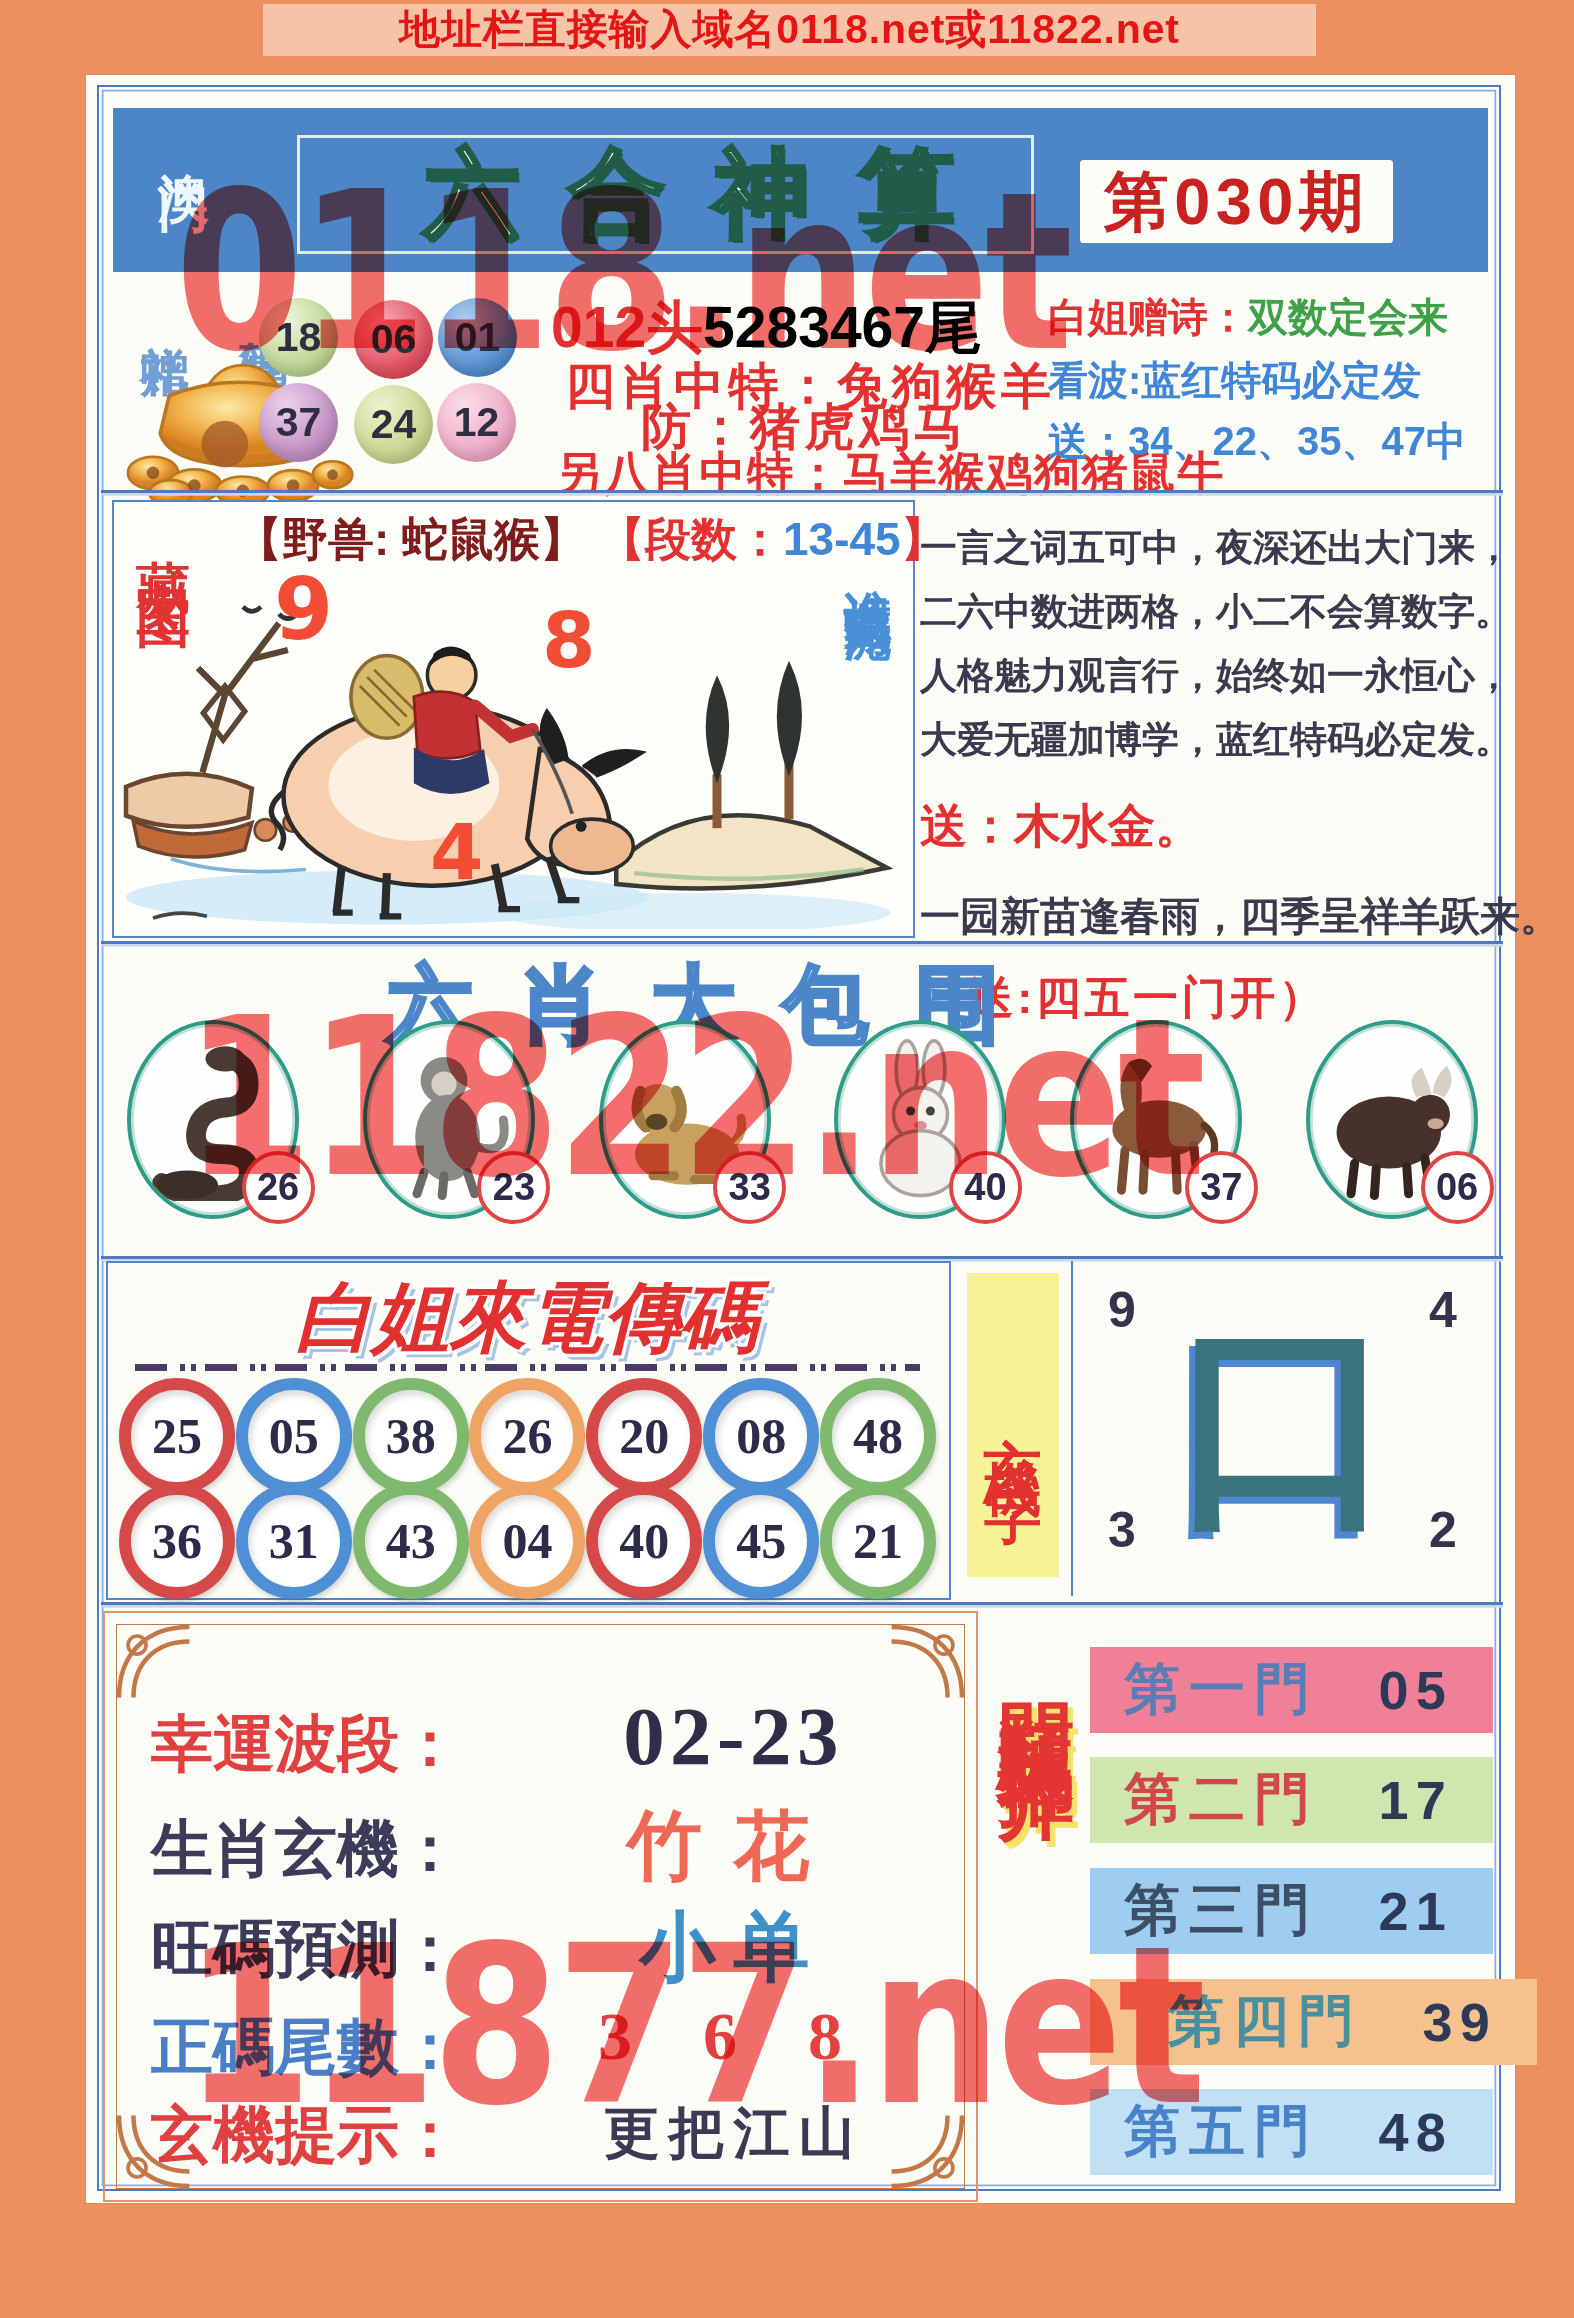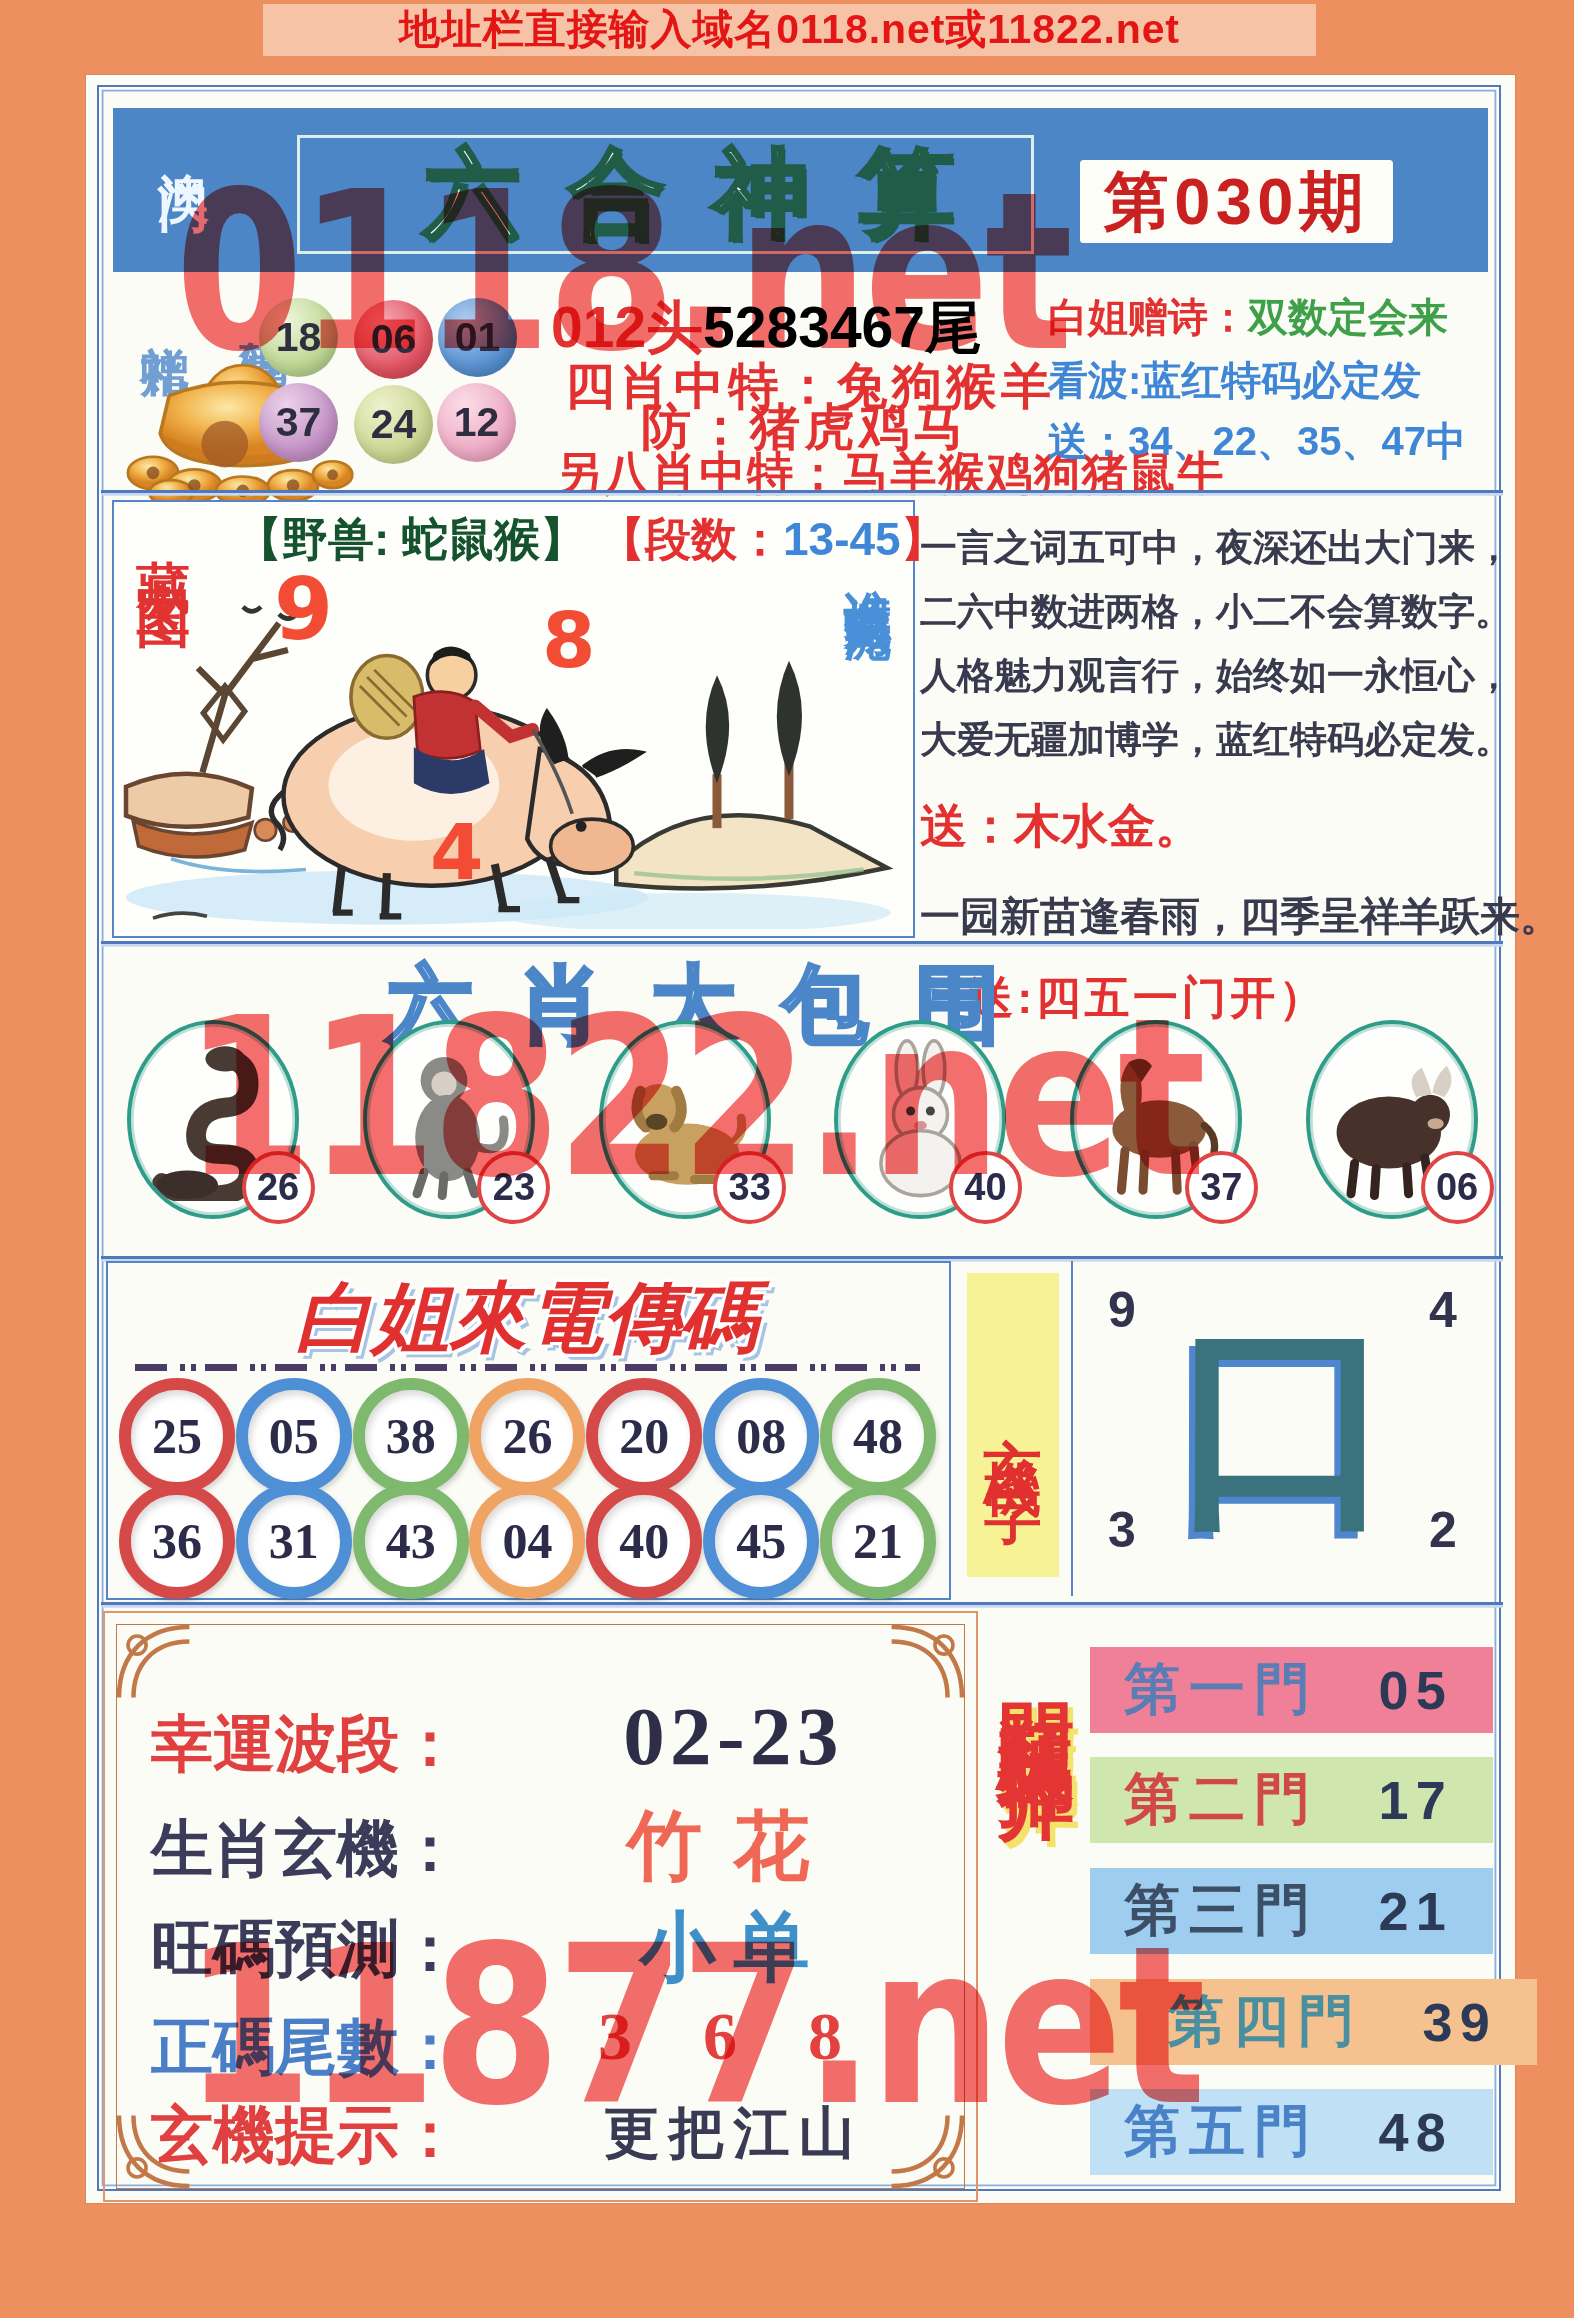--- a/index.html
+++ b/index.html
@@ -222,21 +222,21 @@
   <div class="abs rcol" style="left:1048px;top:290px;">
     <span class="t-red">白姐赠诗：</span><span class="t-green">双数定会来</span>
   </div>
   <div class="abs rcol t-blue" style="left:1048px;top:353px;">看波:蓝红特码必定发</div>
   <div class="abs rcol t-blue" style="left:1048px;top:414px;">送：34、22、35、47中</div>
 
   <div class="abs hline" style="left:101px;top:490px;width:1402px;"></div>
 
   <div class="abs tbox"></div>
   <div class="abs tlabel">藏宝图</div>
-  <div class="abs thead t-navy" style="left:236px;top:509px;color:#14532d;">【野兽:  蛇鼠猴】</div>
+  <div class="abs thead t-navy" style="left:236px;top:509px;color:#7f1d1d;">【野兽:  蛇鼠猴】</div>
   <div class="abs thead" style="left:599px;top:509px;">
     <span class="t-red">【段数：</span><span class="t-blue">13-45</span><span class="t-red">】</span>
   </div>
 
   <svg class="abs" style="left:117px;top:560px;" width="788" height="369" viewBox="0 0 876 410">
     <ellipse cx="300" cy="375" rx="290" ry="30" fill="#cfe9f7" opacity=".85"></ellipse>
     <ellipse cx="640" cy="392" rx="220" ry="22" fill="#cfe9f7" opacity=".7"></ellipse>
     <path d="M60 332 Q120 352 210 344" stroke="#7ab4d8" stroke-width="4" fill="none"></path>
     <path d="M40 398 Q70 388 100 396" stroke="#444" stroke-width="4" fill="none"></path>
 

